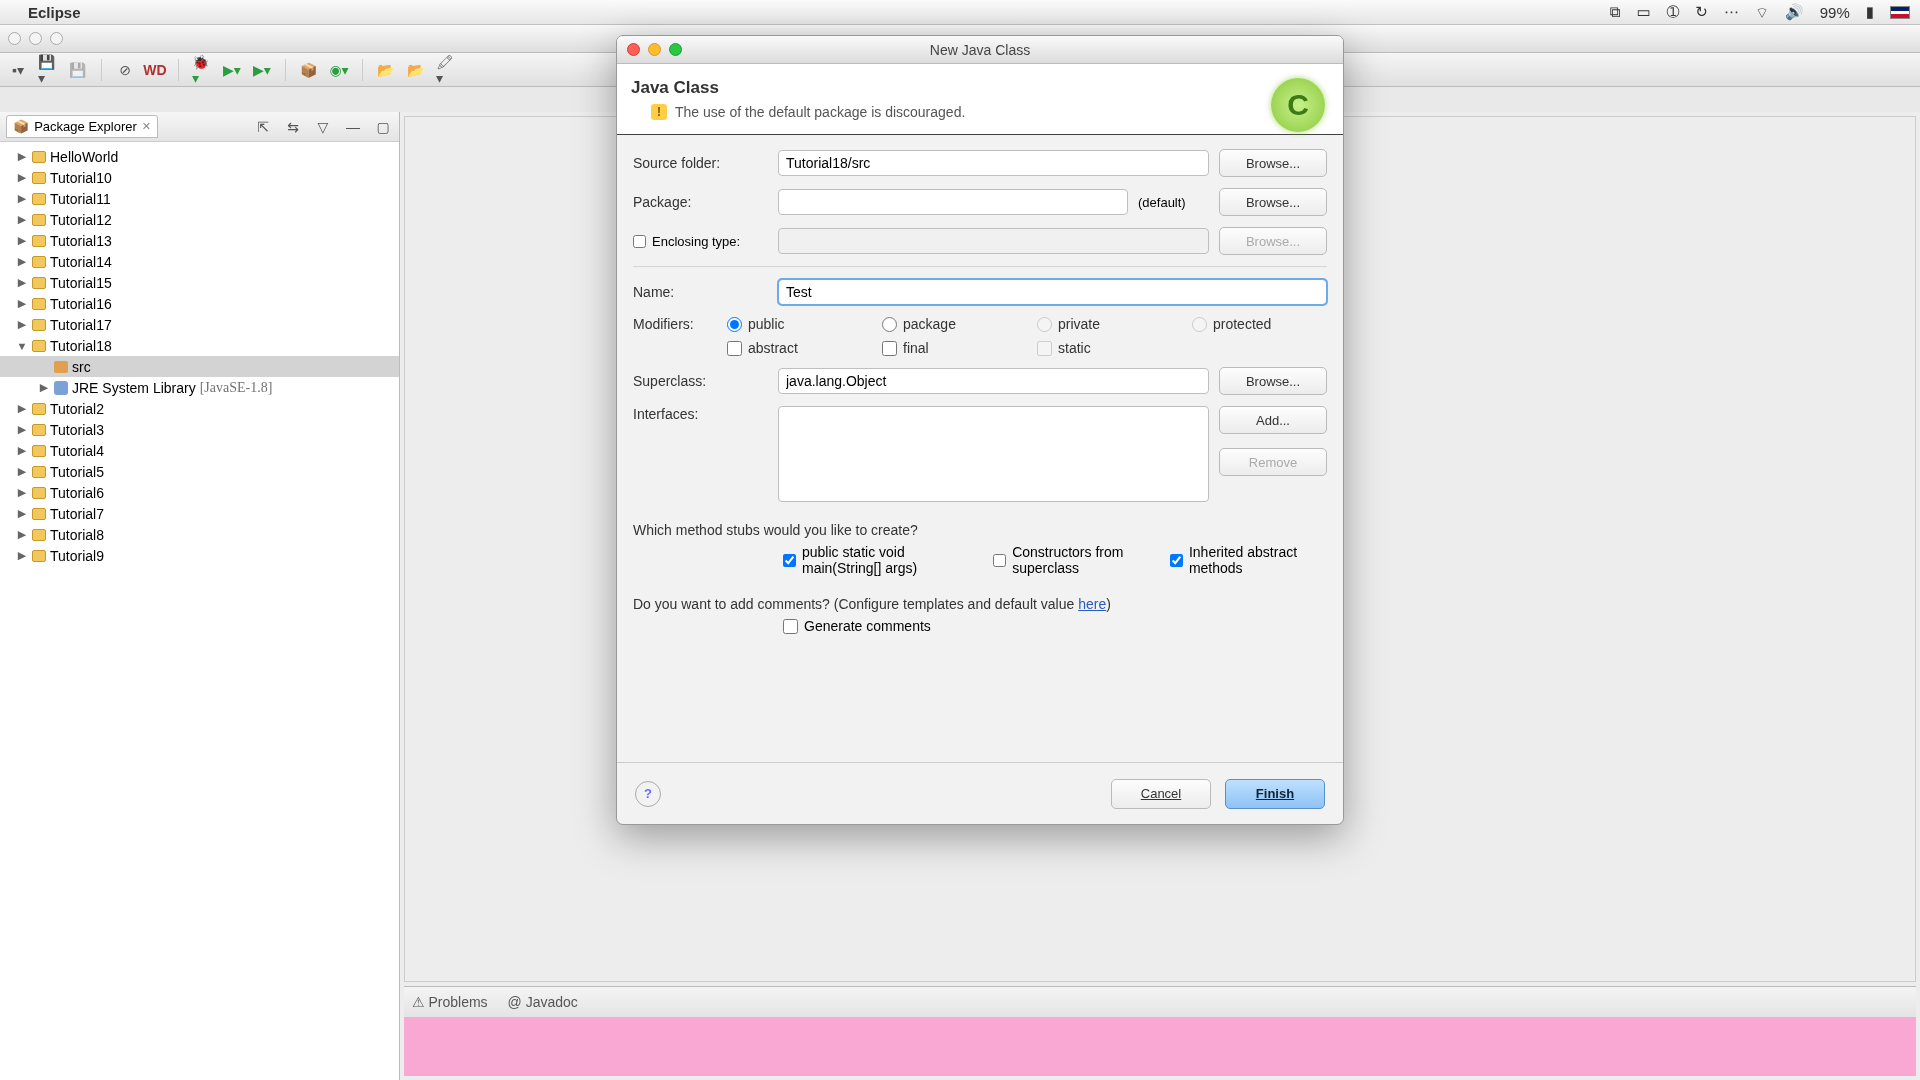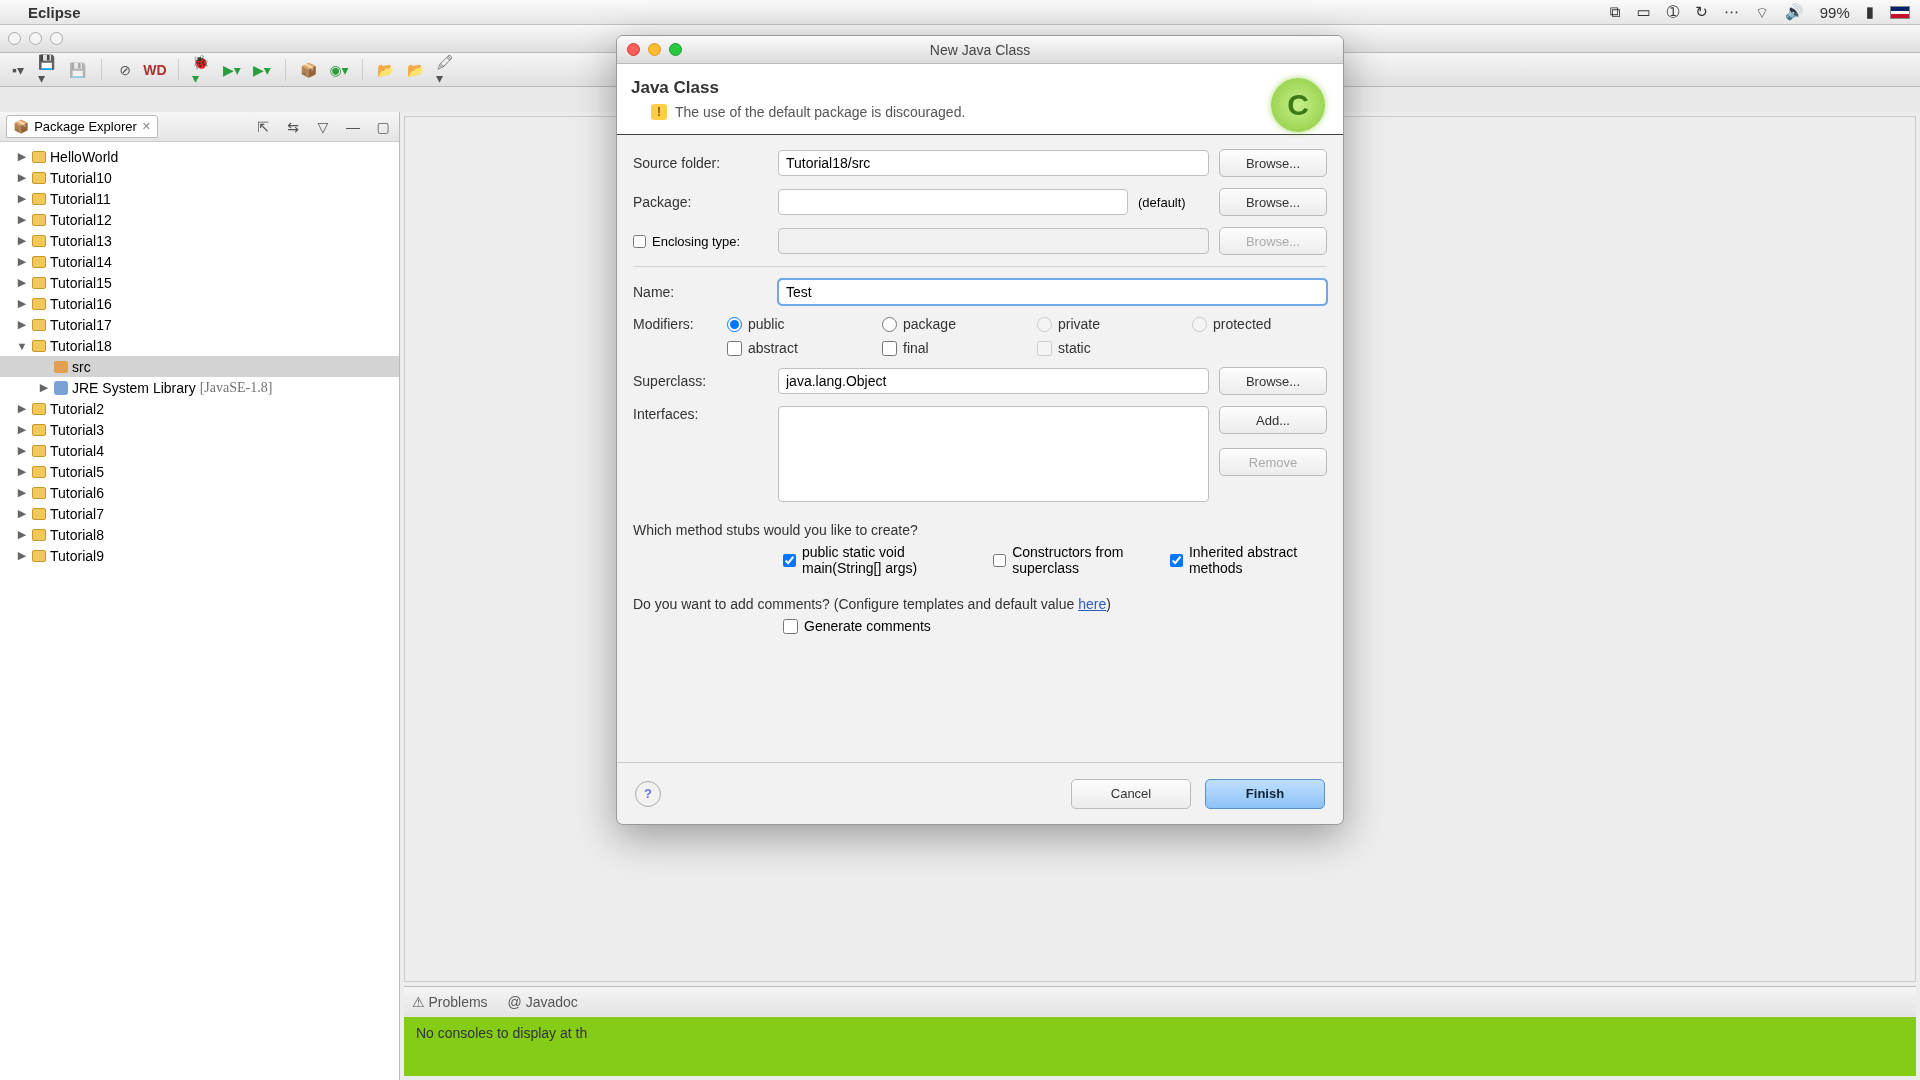--- a/index.html
+++ b/index.html
@@ -33,21 +33,21 @@
   .tree-row { display:flex; align-items:center; height:21px; padding-left:16px; gap:4px; }
   .tree-row.selected { background:#d3d3d3; }
   .exp { width:12px; text-align:center; color:#666; font-size:11px; cursor:pointer; }
   .folder-ic { width:14px; height:12px; background:#f2c75b; border-radius:2px; display:inline-block; border:1px solid #c49b2b; }
   .pkg-ic { width:14px; height:12px; background:#e0a050; border-radius:2px; display:inline-block; }
   .lib-ic { width:14px; height:14px; background:#7aa2d6; border-radius:3px; display:inline-block; }
   .jre-text { color:#737373;font-family:Liberation Serif, serif; }
 
   .center-pane { flex:1; background:#ededed; display:flex; flex-direction:column; }
   .editor-area { flex:1; border:1px solid #ccc; margin:4px; background:#ededed; }
-  .bottom-pane { height:90px; border-top:1px solid #bbb; margin:0 4px 4px 4px; background:#84cc16; }
+  .bottom-pane { height:90px; border-top:1px solid #bbb; margin:0 4px 4px 4px; background:#f9a8d4; }
   .bottom-tabs { height:30px; background:linear-gradient(#f4f4f4,#e4e4e4); display:flex; align-items:center; padding:0 8px; gap:20px; font-size:14px; color:#555; }
   .bottom-content { padding:8px 12px; font-size:14px; color:#333; }
 
   
   .dialog { position:absolute; top:35px; left:616px; width:728px; height:790px; background:#f2f2f2; border:1px solid #999; border-radius:7px; box-shadow:0 12px 40px rgba(0,0,0,.35); overflow:hidden; }
   .dlg-title { height:28px; background:linear-gradient(#fafafa,#dcdcdc); display:flex; align-items:center; justify-content:center; position:relative; font-size:14px; color:#444; border-bottom:1px solid #bbb; }
   .dlg-traffic { position:absolute; left:10px; display:flex; gap:8px; }
   .tlc { width:13px; height:13px; border-radius:50%; }
   .red{background:#ff5f57;border:1px solid #d43e36;} .yel{background:#ffbd2e;border:1px solid #d6982a;} .grn{background:#28c840;border:1px solid #1d9e31;}
 
@@ -76,21 +76,21 @@
   .interfaces-box { flex:1; height:96px; border:1px solid #bfbfbf; border-radius:4px; background:#fff; }
   .side-btns { display:flex; flex-direction:column; gap:14px; }
 
   .question { font-size:14px; color:#333; margin:20px 0 6px 0; }
   .cb-stack { margin-left:150px; display:flex; gap:6px; }
   .link { color:#2a5bbf; text-decoration:underline; cursor:pointer; }
 
   .dlg-footer { position:absolute; bottom:0; left:0; right:0; height:62px; border-top:1px solid #ccc; display:flex; align-items:center; padding:0 18px; }
   .help-ic { width:26px; height:26px; border:1px solid #aaa; border-radius:50%; display:flex; align-items:center; justify-content:center; color:#6a6aff; font-weight:700; }
   .dlg-footer .btns { margin-left:auto; display:flex; gap:14px; }
-  .dlg-footer .btn { width:120px; height:30px; }
+  .dlg-footer .btn { width:100px; height:30px;text-decoration:underline; }
 </style>
 </head>
 <body>
 
 <div class="menubar">
   <span class="apple"></span>
   <span>Eclipse</span>
   <div class="right">
     <span>⧉</span>
     <span>▭</span>
@@ -255,21 +255,20 @@
         </div>
     </div>
 
     <div class="center-pane">
       <div class="editor-area"></div>
       <div class="bottom-pane">
         <div class="bottom-tabs">
           <span>⚠ <span>Problems</span></span>
           <span>@ <span>Javadoc</span></span>
         </div>
-        <div class="bottom-content">No consoles to display at th</div>
       </div>
     </div>
   </div>
 </div>
 
 <div class="dialog">
   <div class="dlg-title">
     <div class="dlg-traffic">
       <div class="tlc red"></div>
       <div class="tlc yel"></div>

